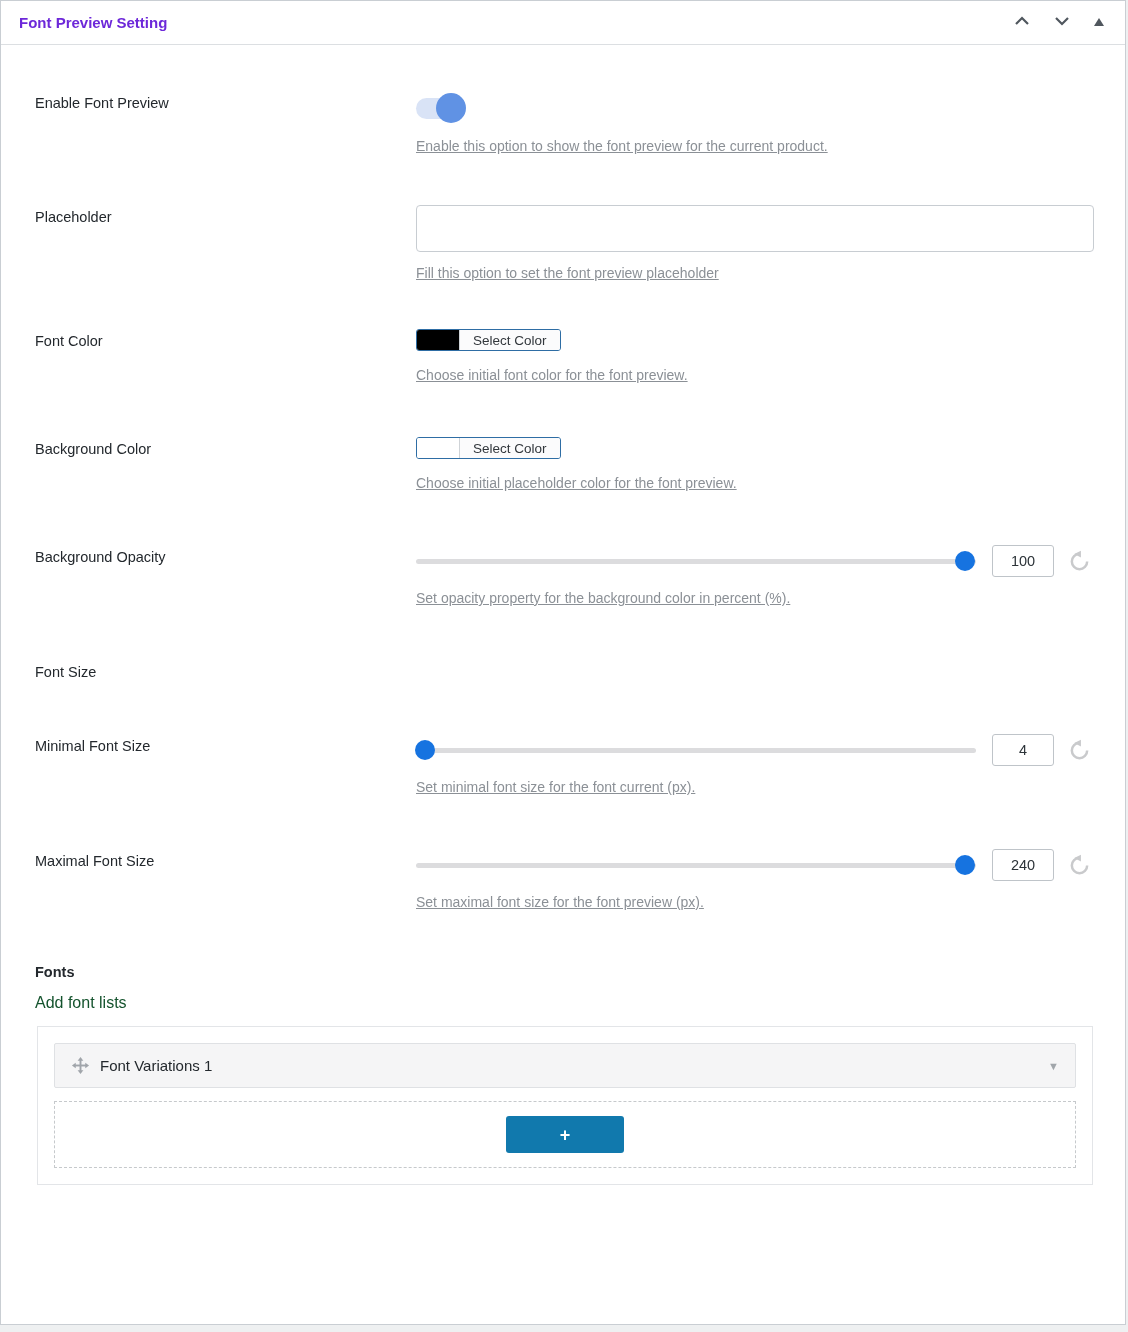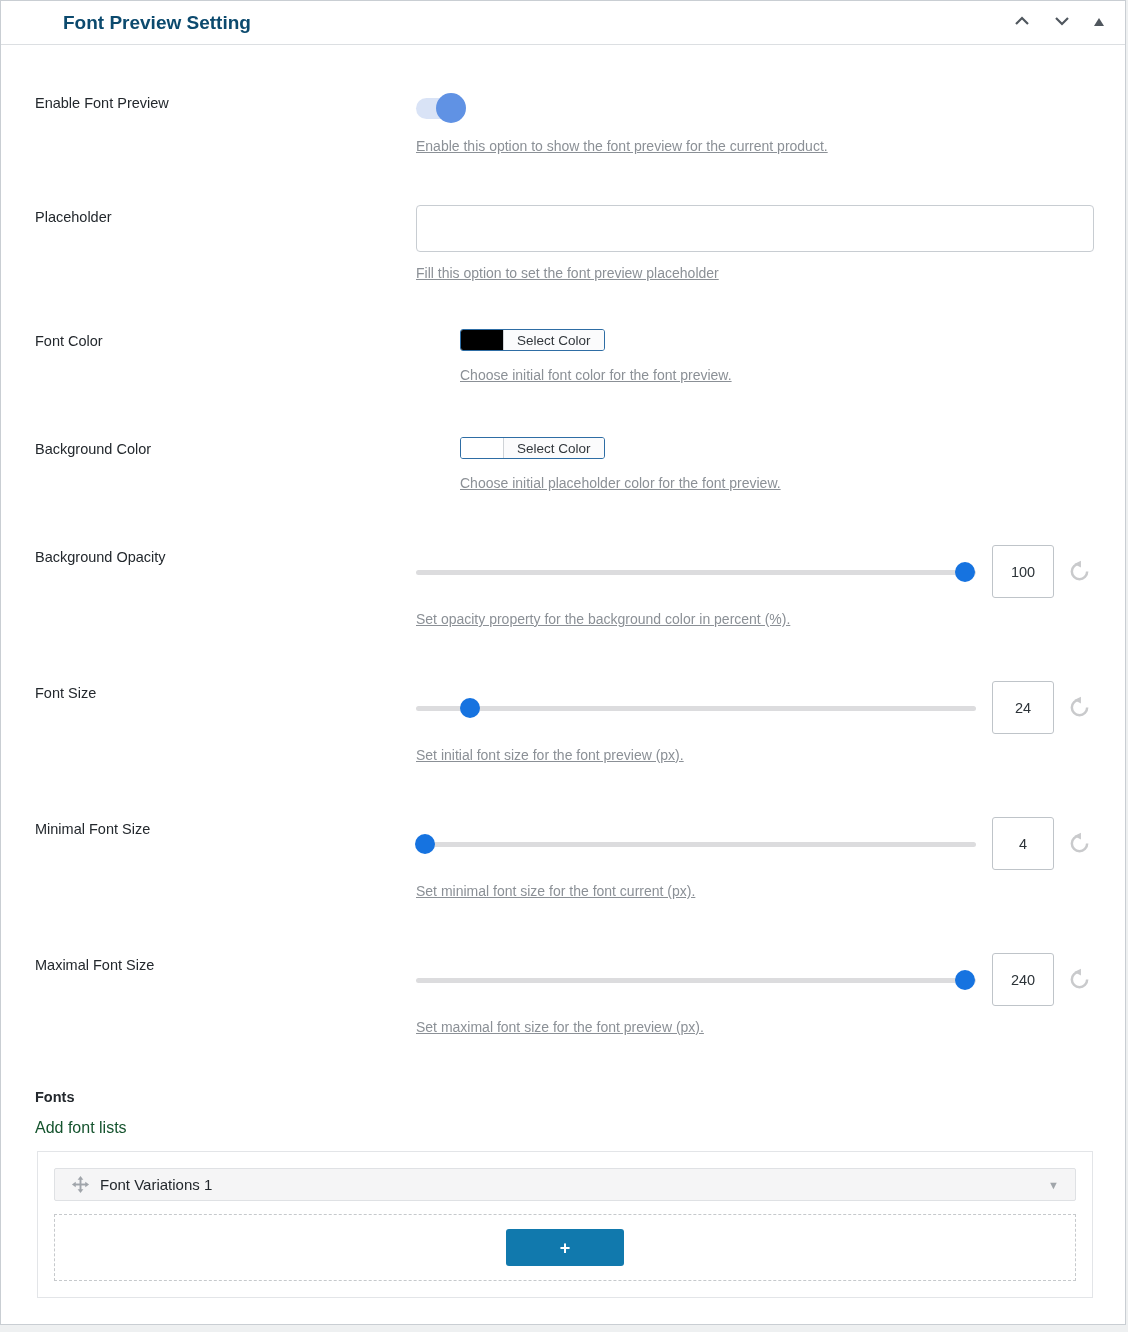--- a/index.html
+++ b/index.html
@@ -5,70 +5,70 @@
   * { margin:0; padding:0; box-sizing:border-box; }
   html,body { width:1128px; height:1332px; background:#eef0f1; font-family:"Liberation Sans","DejaVu Sans",sans-serif; }
   .panel {
     width:1126px; height:1325px; background:#ffffff;
     border:1px solid #c9ced3; position:relative; overflow:hidden;
   }
   .panel-header {
     height:44px; display:flex; align-items:center; justify-content:space-between;
     border-bottom:1px solid #dcdfe2; padding:0 18px 0 18px; background:#fff;
   }
-  .panel-title { font-size:19px; font-weight:bold; color:#0c4a6e;margin-left:44px; }
+  .panel-title { font-size:15px; font-weight:bold; color:#6d28d9; }
   .header-controls { display:flex; align-items:center; gap:18px; }
   .hbtn { background:none; border:none; cursor:pointer; display:flex; align-items:center; padding:2px; color:#50575e; }
   .content { padding:46px 34px 0 34px; }
   .row { display:flex; align-items:flex-start; }
   .row-label { width:381px; flex:0 0 381px; font-size:14.5px; color:#23282d; padding-top:4px; }
   .row-field { flex:1; min-width:0; }
   .desc { font-size:14px; color:#8b9096; margin-top:13px;text-decoration:underline; }
   
   .mb-toggle-row { margin-bottom:51px; }
   .toggle { position:relative; width:50px; height:34px; cursor:pointer; }
   .toggle-track { position:absolute; left:0; top:7px; width:40px; height:21px; border-radius:11px; background:#d9e3f6; }
   .toggle-thumb { position:absolute; top:2px; left:20px; width:30px; height:30px; border-radius:50%; background:#6092e4; }
   
   .mb-placeholder-row { margin-bottom:48px; }
   .text-input {
     width:678px; height:47px; border:1px solid #c8cdd2; border-radius:4px;
     font-size:14px; padding:0 12px; color:#2c3338; background:#fff; outline:none;
     font-family:"Liberation Sans","DejaVu Sans",sans-serif;
   }
   
-  .mb-color-row { margin-bottom:54px;gap:44px; }
+  .mb-color-row { margin-bottom:54px; }
   .color-btn {
     display:inline-flex; align-items:stretch; height:22px; border:1px solid #2e6da4;
     border-radius:3px; background:#f6f7f7; cursor:pointer; overflow:hidden; padding:0;
   }
   .color-swatch { width:42px; height:100%; }
   .color-btn-label {
     display:flex; align-items:center; padding:0 13px; font-size:13.5px; color:#32373c;
     border-left:1px solid #cfd3d7; background:#fbfbfc;
     font-family:"Liberation Sans","DejaVu Sans",sans-serif;
   }
   
   .mb-slider-row { margin-bottom:54px; }
   .slider-line { display:flex; align-items:center; }
   .slider { position:relative; flex:1; height:24px; margin-right:16px; cursor:pointer; }
   .slider-track { position:absolute; left:0; right:0; top:10px; height:5px; border-radius:3px; background:#dcdcde; }
   .slider-thumb { position:absolute; top:2px; width:20px; height:20px; border-radius:50%; background:#1673e0; margin-left:-10px; }
   .num-input {
-    width:62px; height:53px; border:1px solid #bfc4c9; border-radius:3px; text-align:center;
+    width:62px; height:32px; border:1px solid #bfc4c9; border-radius:3px; text-align:center;
     font-size:14.5px; color:#2c3338; background:#fff; outline:none;
     font-family:"Liberation Sans","DejaVu Sans",sans-serif;
   }
   .reset-btn { background:none; border:none; cursor:pointer; margin-left:14px; padding:0; line-height:0; }
   
   .fonts-heading { font-size:14.5px; font-weight:bold; color:#23282d; margin-top:12px; }
   .fonts-sub { font-size:16px; color:#14532d; margin-top:14px; }
   .fonts-box { margin:14px 0 0 2px; width:1056px; border:1px solid #e3e5e8; background:#fff; padding:16px; }
   .accordion-header {
-    height:33px; background:#f5f5f6; border:1px solid #dfe1e4; border-radius:2px;
+    height:45px; background:#f5f5f6; border:1px solid #dfe1e4; border-radius:2px;
     display:flex; align-items:center; padding:0 16px; cursor:pointer;
   }
   .accordion-title { font-size:15px; color:#23282d; margin-left:10px; flex:1; }
   .accordion-caret { color:#a0a5aa; font-size:11px; }
   .add-area {
     margin-top:13px; border:1px dashed #c6c9cc; height:67px;
     display:flex; align-items:center; justify-content:center;
   }
   .add-btn {
     width:118px; height:37px; background:#1179ad; color:#fff; border:none; border-radius:3px;
@@ -168,38 +168,20 @@
                 </svg>
             </span>
           </button>
         </div>
         <div class="desc">Set opacity property for the background color in percent (%).</div>
       </div>
     </div>
 
     <div class="row mb-slider-row">
       <div class="row-label">Font Size</div>
-      <div class="row-field">
-        <div class="slider-line">
-          <div class="slider">
-            <div class="slider-track"></div>
-            <div class="slider-thumb" style="left: 9.7%;"></div>
-          </div>
-          <input class="num-input" type="text" value="24" style="">
-          <button class="reset-btn" aria-label="reset">
-            <span>
-              <svg width="23" height="23" viewBox="0 0 24 24">
-                  <path d="M12 4 A8 8 0 1 0 20 12" fill="none" stroke="#c9cacc" stroke-width="2.6"></path>
-                  <polygon points="13.5,0.8 13.5,7.8 6.5,4.3" fill="#c9cacc"></polygon>
-                </svg>
-            </span>
-          </button>
-        </div>
-        <div class="desc">Set initial font size for the font preview (px).</div>
-      </div>
     </div>
 
     <div class="row mb-slider-row">
       <div class="row-label">Minimal Font Size</div>
       <div class="row-field">
         <div class="slider-line">
           <div class="slider">
             <div class="slider-track"></div>
             <div class="slider-thumb" style="left: 1.6%;"></div>
           </div>

